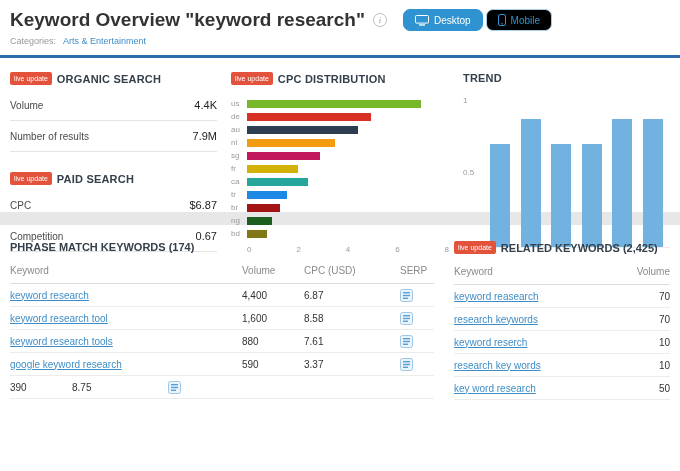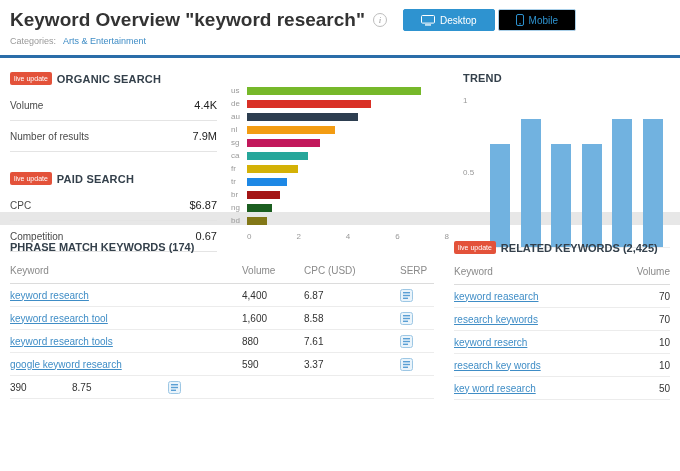--- a/index.html
+++ b/index.html
@@ -6,22 +6,22 @@
   html,body { width:680px; height:471px; }
   body { font-family:"Liberation Sans",sans-serif; background:#fff; overflow:hidden; }
 
   
   .header-row { display:flex; align-items:center; gap:8px; padding:9px 10px 2px; }
   .page-title { font-size:19px; font-weight:bold; color:#333; white-space:nowrap; }
   .info-icon { width:14px; height:14px; border:1px solid #bdbdbd; border-radius:50%;
     color:#9a9a9a; font-size:9px; font-style:italic; font-family:"Liberation Serif",serif;
     display:flex; align-items:center; justify-content:center; flex:none; cursor:pointer; }
   .device-toggle { display:flex; gap:3px; margin-left:8px; }
-  .btn { display:flex; align-items:center; gap:5px; font-size:10px; padding:4px 17px;
-    border-radius:2px; cursor:pointer; }
+  .btn { display:flex; align-items:center; gap:5px; font-size:10px; padding:4px 11px;
+    border-radius:7px; cursor:pointer; }
   .btn-desktop { background:#2e93d0; border:1px solid #2e93d0; color:#fff; }
   .btn-mobile { background:#000000; border:1px solid #aacfe8; color:#2e93d0; }
   .categories-row { display:flex; gap:7px; padding:3px 10px 9px; font-size:9px; }
   .categories-label { color:#999; }
   .categories-link { color:#3f8dc6; text-decoration:none; cursor:pointer; }
   .blue-divider { height:3px; background:#2a6da9; }
 
   
   .main { display:flex; gap:14px; padding:14px 10px 8px; height:154px; }
   .col-metrics { width:207px; }
@@ -132,20 +132,24 @@
       <span class="metric-label">CPC</span>
       <span class="metric-value">$6.87</span>
     </div>
     <div class="metric-row">
       <span class="metric-label">Competition</span>
       <span class="metric-value">0.67</span>
     </div>
   </div>
 
   <div class="col-cpc">
+    <div class="section-header">
+      <span class="badge">live update</span>
+      <span class="section-title">CPC DISTRIBUTION</span>
+    </div>
     <div class="cpc-chart">
       <div>
           <div class="cpc-row">
             <span class="cpc-label">us</span>
             <div class="cpc-track">
               <div class="cpc-bar" style="width: 86.25%; background: rgb(118, 184, 42);"></div>
             </div>
           </div>
           <div class="cpc-row">
             <span class="cpc-label">de</span>
@@ -165,29 +169,29 @@
               <div class="cpc-bar" style="width: 43.75%; background: rgb(243, 156, 18);"></div>
             </div>
           </div>
           <div class="cpc-row">
             <span class="cpc-label">sg</span>
             <div class="cpc-track">
               <div class="cpc-bar" style="width: 36.25%; background: rgb(194, 24, 91);"></div>
             </div>
           </div>
           <div class="cpc-row">
+            <span class="cpc-label">fr</span>
+            <div class="cpc-track">
+              <div class="cpc-bar" style="width: 25%; background: rgb(212, 177, 6);"></div>
+            </div>
+          </div>
+          <div class="cpc-row">
             <span class="cpc-label">ca</span>
             <div class="cpc-track">
               <div class="cpc-bar" style="width: 30%; background: rgb(38, 166, 154);"></div>
-            </div>
-          </div>
-          <div class="cpc-row">
-            <span class="cpc-label">fr</span>
-            <div class="cpc-track">
-              <div class="cpc-bar" style="width: 25%; background: rgb(212, 177, 6);"></div>
             </div>
           </div>
           <div class="cpc-row">
             <span class="cpc-label">tr</span>
             <div class="cpc-track">
               <div class="cpc-bar" style="width: 20%; background: rgb(30, 136, 229);"></div>
             </div>
           </div>
           <div class="cpc-row">
             <span class="cpc-label">br</span>

